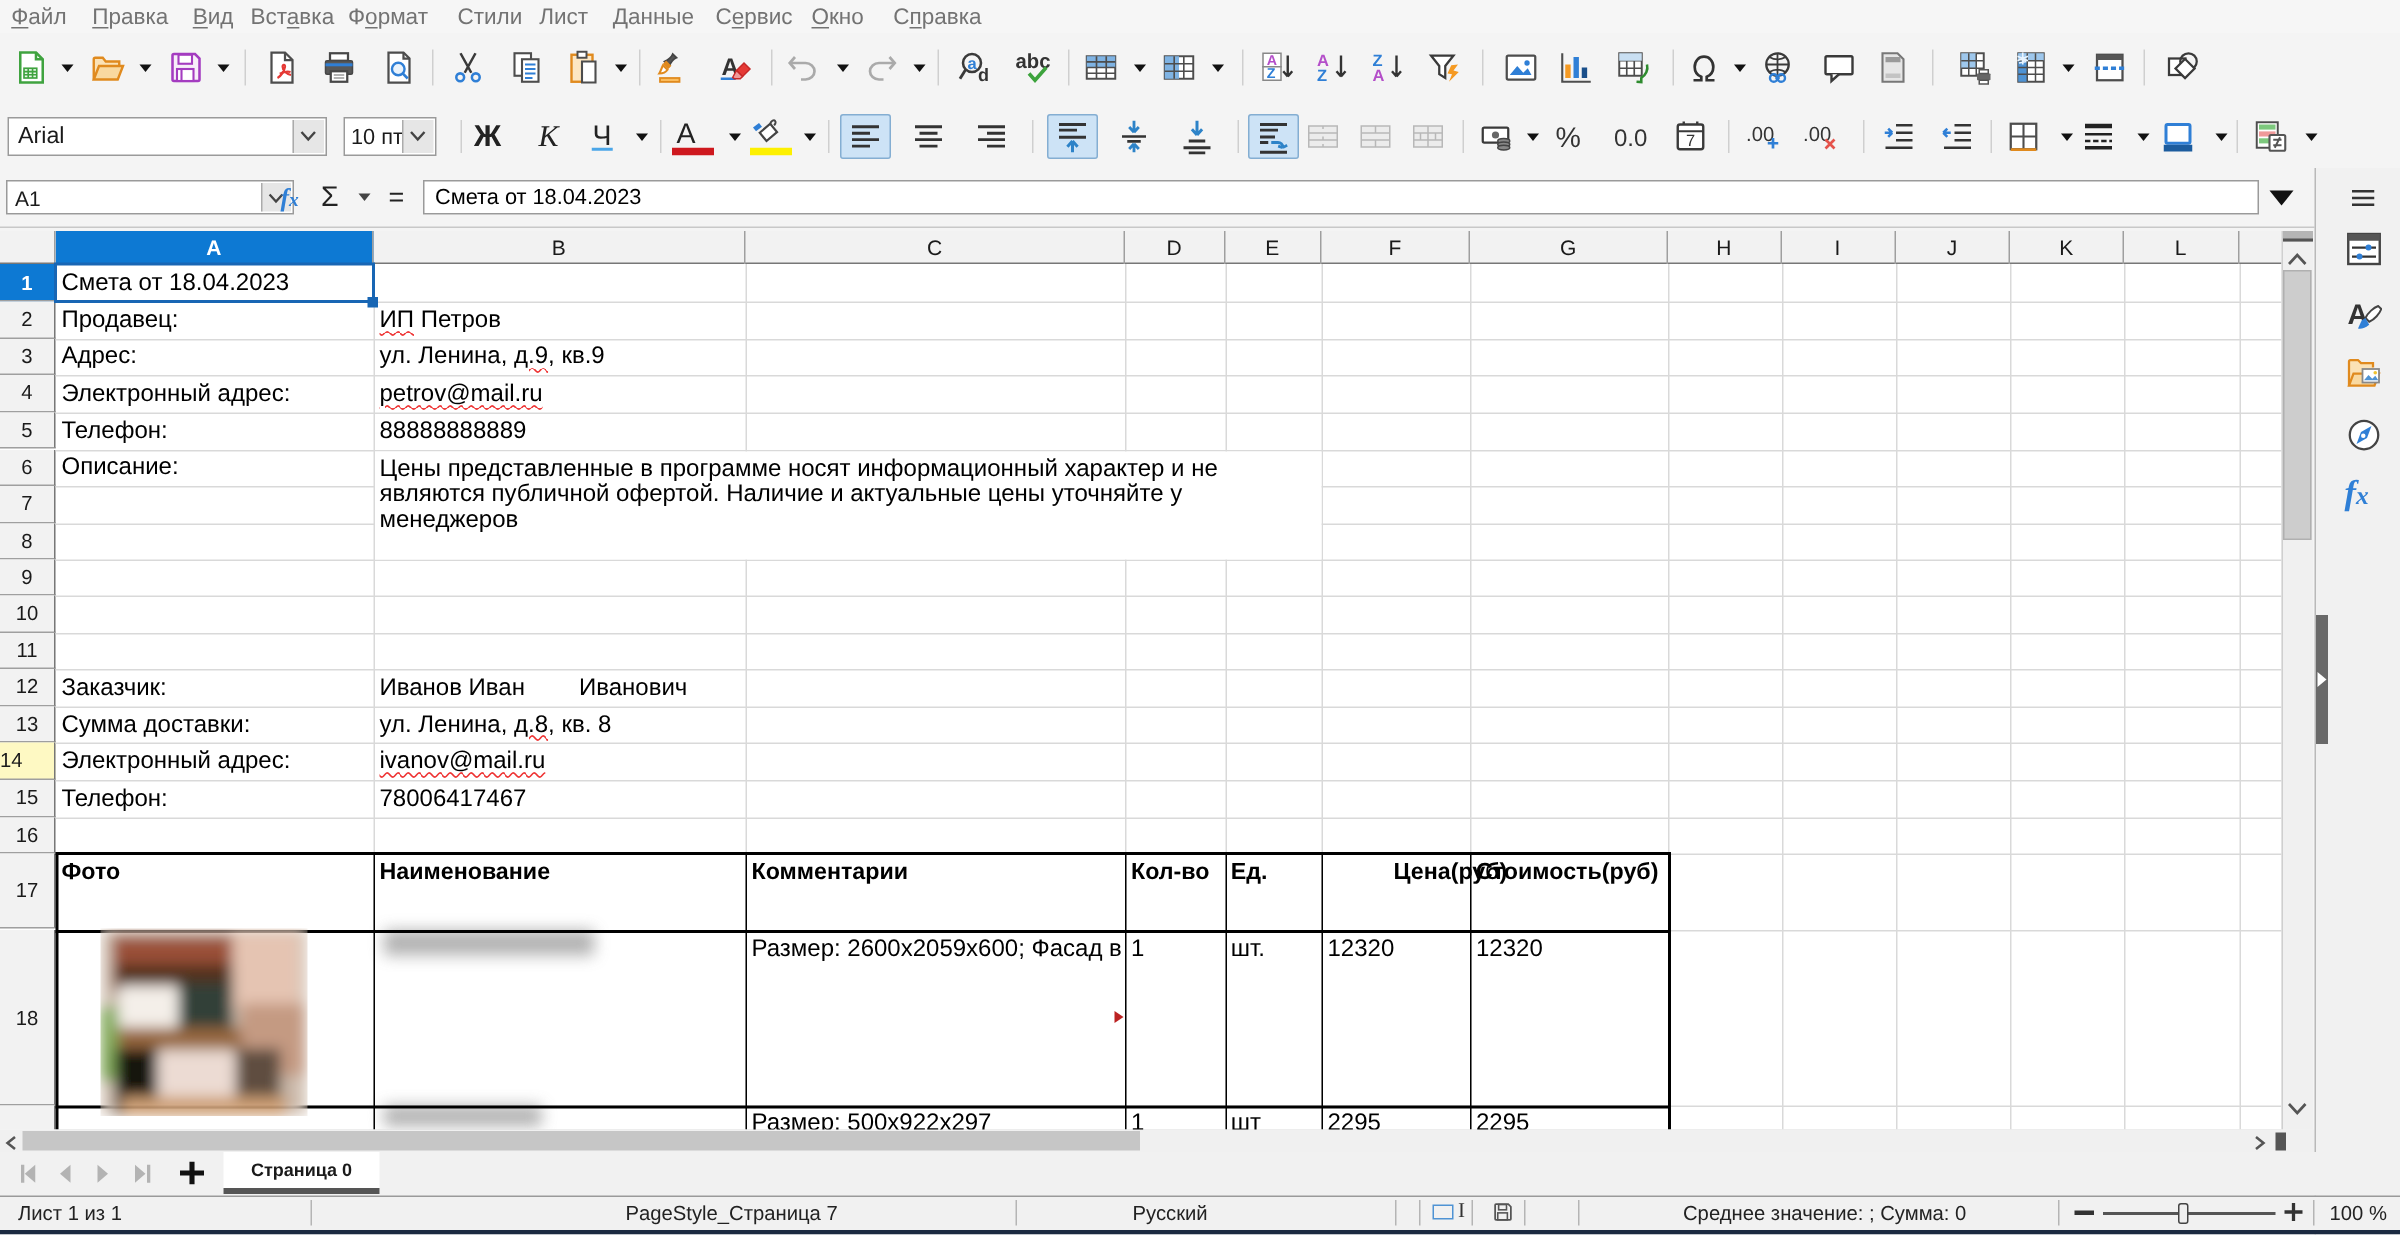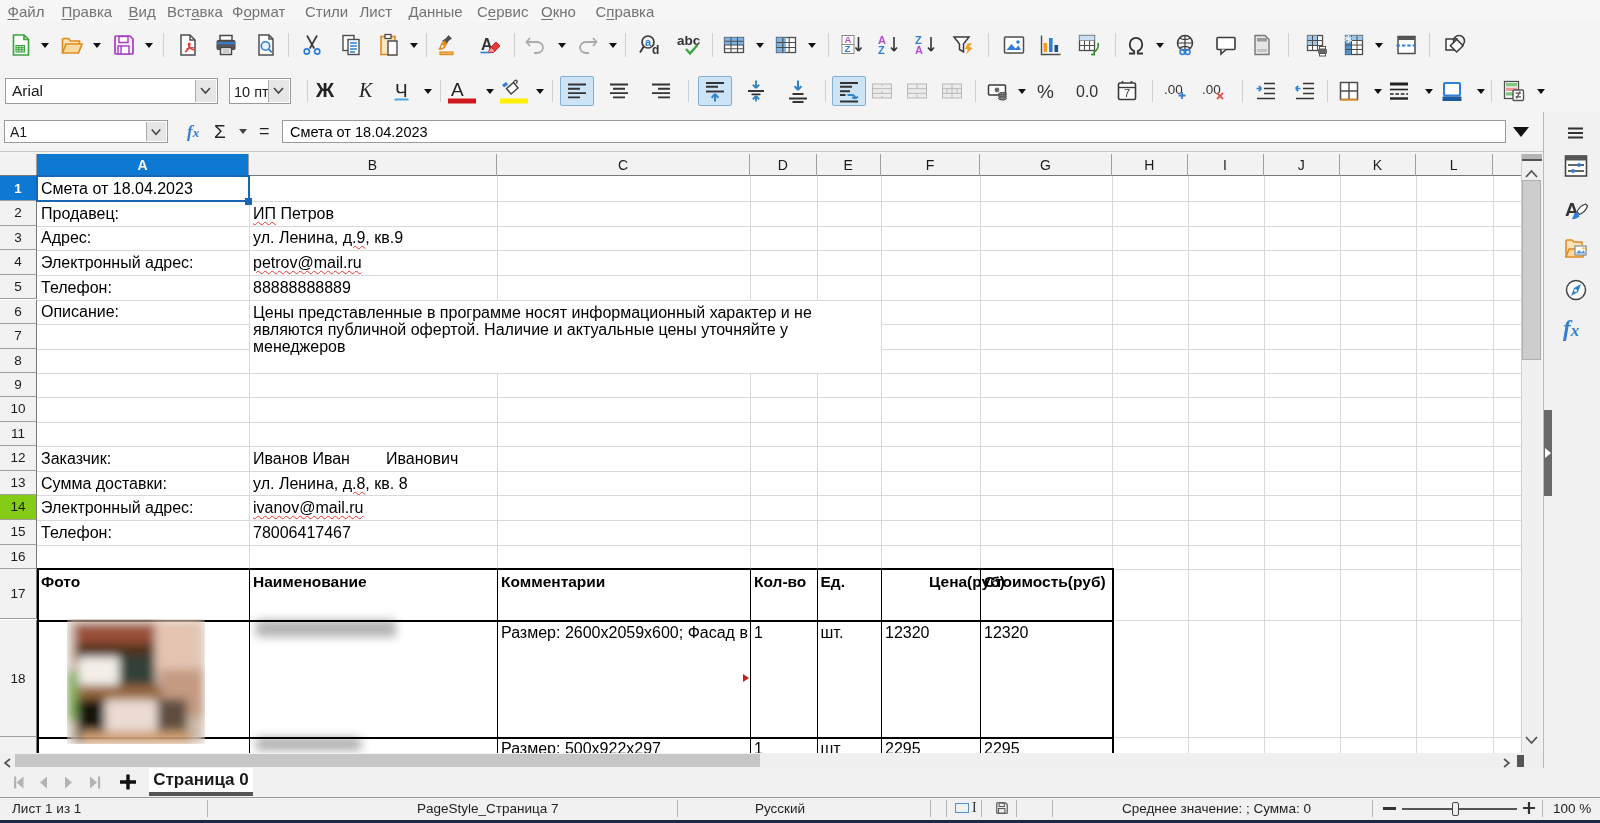--- a/index.html
+++ b/index.html
@@ -370,21 +370,21 @@
 <div class="sep2" style="left:1491px"></div>
 <svg class="abs" style="left:1502px;top:79px" width="24" height="24" viewBox="0 0 24 24" fill="none">
     <rect x="2.5" y="2.5" width="14" height="17" fill="#fff" stroke="#4d4d4d" stroke-width="1.3"></rect>
     <rect x="4" y="4" width="11" height="3.4" fill="#7dc87d"></rect>
     <rect x="4" y="8.6" width="11" height="3.4" fill="#ef9a9a"></rect>
     <rect x="4" y="13.2" width="11" height="3.4" fill="#7dc87d"></rect>
     <rect x="11" y="11" width="10.5" height="10.5" rx="1" fill="#fff" stroke="#555" stroke-width="1.4"></rect>
     <path d="M13.5 14.2h5.5M13.5 17.8h5.5M18 12.5l-3.5 7" stroke="#555" stroke-width="1.3"></path>
   </svg>
 <div class="dd" style="left:1537px;top:89px"></div>
-<div class="abs" style="left:4px;top:120px;width:164px;height:23px;background:#fff;border:1px solid #9a9a9a">
+<div class="abs" style="left:4px;top:120px;width:192px;height:23px;background:#fff;border:1px solid #9a9a9a">
     <span style="position:absolute;left:5px;top:3px;font-size:14px">A1</span>
     <span class="combobtn" style="width:20px"><svg width="18" height="19" viewBox="0 0 19 20">
         <path d="M5 8l4.5 5L14 8" stroke="#444" stroke-width="1.6" fill="none"></path>
       </svg></span>
   </div>
 <div class="abs" style="left:187px;top:122px;font-size:17px;font-style:italic;font-family:'Liberation Serif',serif;color:#2f7fd6;font-weight:bold">f<span style="font-size:13px">x</span></div>
 <div class="abs" style="left:214px;top:121px;font-size:19px;color:#222">Σ</div>
 <div class="dd" style="left:239px;top:129px;border-top-color:#444"></div>
 <div class="abs" style="left:259px;top:121px;font-size:18px;color:#222">=</div>
 <div class="abs" style="left:282px;top:120px;width:1224px;height:23px;background:#fff;border:1px solid #9a9a9a">
@@ -414,21 +414,21 @@
 <div class="abs" style="left:0;top:250.3px;width:37px;height:24.80000000000001px;background:#f2f2f2;border-right:1px solid #777;border-bottom:1px solid #9f9f9f;font-size:13.5px;text-align:center;line-height:24.80000000000001px">4</div>
 <div class="abs" style="left:0;top:275.1px;width:37px;height:24.399999999999977px;background:#f2f2f2;border-right:1px solid #777;border-bottom:1px solid #9f9f9f;font-size:13.5px;text-align:center;line-height:24.399999999999977px">5</div>
 <div class="abs" style="left:0;top:299.5px;width:37px;height:24.5px;background:#f2f2f2;border-right:1px solid #777;border-bottom:1px solid #9f9f9f;font-size:13.5px;text-align:center;line-height:24.5px">6</div>
 <div class="abs" style="left:0;top:324px;width:37px;height:24.5px;background:#f2f2f2;border-right:1px solid #777;border-bottom:1px solid #9f9f9f;font-size:13.5px;text-align:center;line-height:24.5px">7</div>
 <div class="abs" style="left:0;top:348.5px;width:37px;height:24.30000000000001px;background:#f2f2f2;border-right:1px solid #777;border-bottom:1px solid #9f9f9f;font-size:13.5px;text-align:center;line-height:24.30000000000001px">8</div>
 <div class="abs" style="left:0;top:372.8px;width:37px;height:24.5px;background:#f2f2f2;border-right:1px solid #777;border-bottom:1px solid #9f9f9f;font-size:13.5px;text-align:center;line-height:24.5px">9</div>
 <div class="abs" style="left:0;top:397.3px;width:37px;height:24.399999999999977px;background:#f2f2f2;border-right:1px solid #777;border-bottom:1px solid #9f9f9f;font-size:13.5px;text-align:center;line-height:24.399999999999977px">10</div>
 <div class="abs" style="left:0;top:421.7px;width:37px;height:24.100000000000023px;background:#f2f2f2;border-right:1px solid #777;border-bottom:1px solid #9f9f9f;font-size:13.5px;text-align:center;line-height:24.100000000000023px">11</div>
 <div class="abs" style="left:0;top:445.8px;width:37px;height:24.80000000000001px;background:#f2f2f2;border-right:1px solid #777;border-bottom:1px solid #9f9f9f;font-size:13.5px;text-align:center;line-height:24.80000000000001px">12</div>
 <div class="abs" style="left:0;top:470.6px;width:37px;height:24.799999999999955px;background:#f2f2f2;border-right:1px solid #777;border-bottom:1px solid #9f9f9f;font-size:13.5px;text-align:center;line-height:24.799999999999955px">13</div>
-<div class="abs" style="left:0;top:495.4px;width:37px;height:24.5px;background:#84cc16;border-right:1px solid #777;border-bottom:1px solid #9f9f9f;font-size:13.5px;text-align:center;line-height:24.5px">14</div>
+<div class="abs" style="left:0;top:495.4px;width:37px;height:24.5px;background:#fef9c3;border-right:1px solid #777;border-bottom:1px solid #9f9f9f;font-size:13.5px;line-height:24.5px">14</div>
 <div class="abs" style="left:0;top:519.9px;width:37px;height:24.800000000000068px;background:#f2f2f2;border-right:1px solid #777;border-bottom:1px solid #9f9f9f;font-size:13.5px;text-align:center;line-height:24.800000000000068px">15</div>
 <div class="abs" style="left:0;top:544.7px;width:37px;height:24.5px;background:#f2f2f2;border-right:1px solid #777;border-bottom:1px solid #9f9f9f;font-size:13.5px;text-align:center;line-height:24.5px">16</div>
 <div class="abs" style="left:0;top:569.2px;width:37px;height:50.299999999999955px;background:#f2f2f2;border-right:1px solid #777;border-bottom:1px solid #9f9f9f;font-size:13.5px;text-align:center;line-height:50.299999999999955px">17</div>
 <div class="abs" style="left:0;top:619.5px;width:37px;height:117.5px;background:#f2f2f2;border-right:1px solid #777;border-bottom:1px solid #9f9f9f;font-size:13.5px;text-align:center;line-height:117.5px">18</div>
 <div class="abs" style="left:0;top:737px;width:37px;height:16px;background:#f2f2f2;border-right:1px solid #777;font-size:13.5px;text-align:center;line-height:16px"></div>
 <div class="glineV" style="left:249px;top:176px;height:577px"></div>
 <div class="glineV" style="left:497px;top:176px;height:577px"></div>
 <div class="glineV" style="left:750px;top:176px;height:577px"></div>
 <div class="glineV" style="left:816.5px;top:176px;height:577px"></div>
 <div class="glineV" style="left:881px;top:176px;height:577px"></div>
@@ -591,21 +591,21 @@
       <path d="M4 1.5v12h2.2V1.5z"></path>
       <path d="M13.5 1.5L6.5 7.5l7 6z"></path>
       <path d="M37 1.5l-7 6 7 6z"></path>
       <path d="M55 1.5l7 6-7 6z"></path>
       <path d="M80 1.5l7 6-7 6zM88 1.5v12h2.2V1.5z"></path>
     </g>
   </svg>
 <div class="abs" style="left:119px;top:774px;width:18px;height:16px"><svg width="18" height="16" viewBox="0 0 18 16">
       <path d="M9 0.5v15M1 8h16" stroke="#111" stroke-width="3.4"></path>
     </svg></div>
-<div class="abs" style="left:149px;top:768px;width:104px;height:28px;background:#fff;border-bottom:4px solid #555;text-align:center;font-size:17px;font-weight:bold;line-height:24px">Страница 0</div>
+<div class="abs" style="left:149px;top:768px;width:104px;height:28px;background:#fff;border-bottom:4px solid #555;text-align:center;font-size:12px;font-weight:bold;line-height:24px">Страница 0</div>
 <div class="abs" style="left:0;top:797px;width:1600px;height:23px;background:#f1f1f1;border-top:1px solid #9a9a9a;font-size:13.5px;color:#222"></div>
 <div class="abs" style="left:12px;top:801px;font-size:13.5px;color:#222;white-space:pre">Лист 1 из 1</div>
 <div class="abs" style="left:417px;top:801px;font-size:13.5px;color:#222;white-space:pre">PageStyle_Страница 7</div>
 <div class="abs" style="left:755px;top:801px;font-size:13.5px;color:#222;white-space:pre">Русский</div>
 <div class="abs" style="left:207px;top:800px;width:1px;height:17px;background:#b5b5b5"></div>
 <div class="abs" style="left:677px;top:800px;width:1px;height:17px;background:#b5b5b5"></div>
 <div class="abs" style="left:930px;top:800px;width:1px;height:17px;background:#b5b5b5"></div>
 <div class="abs" style="left:946px;top:800px;width:1px;height:17px;background:#b5b5b5"></div>
 <div class="abs" style="left:981px;top:800px;width:1px;height:17px;background:#b5b5b5"></div>
 <div class="abs" style="left:1016px;top:800px;width:1px;height:17px;background:#b5b5b5"></div>

